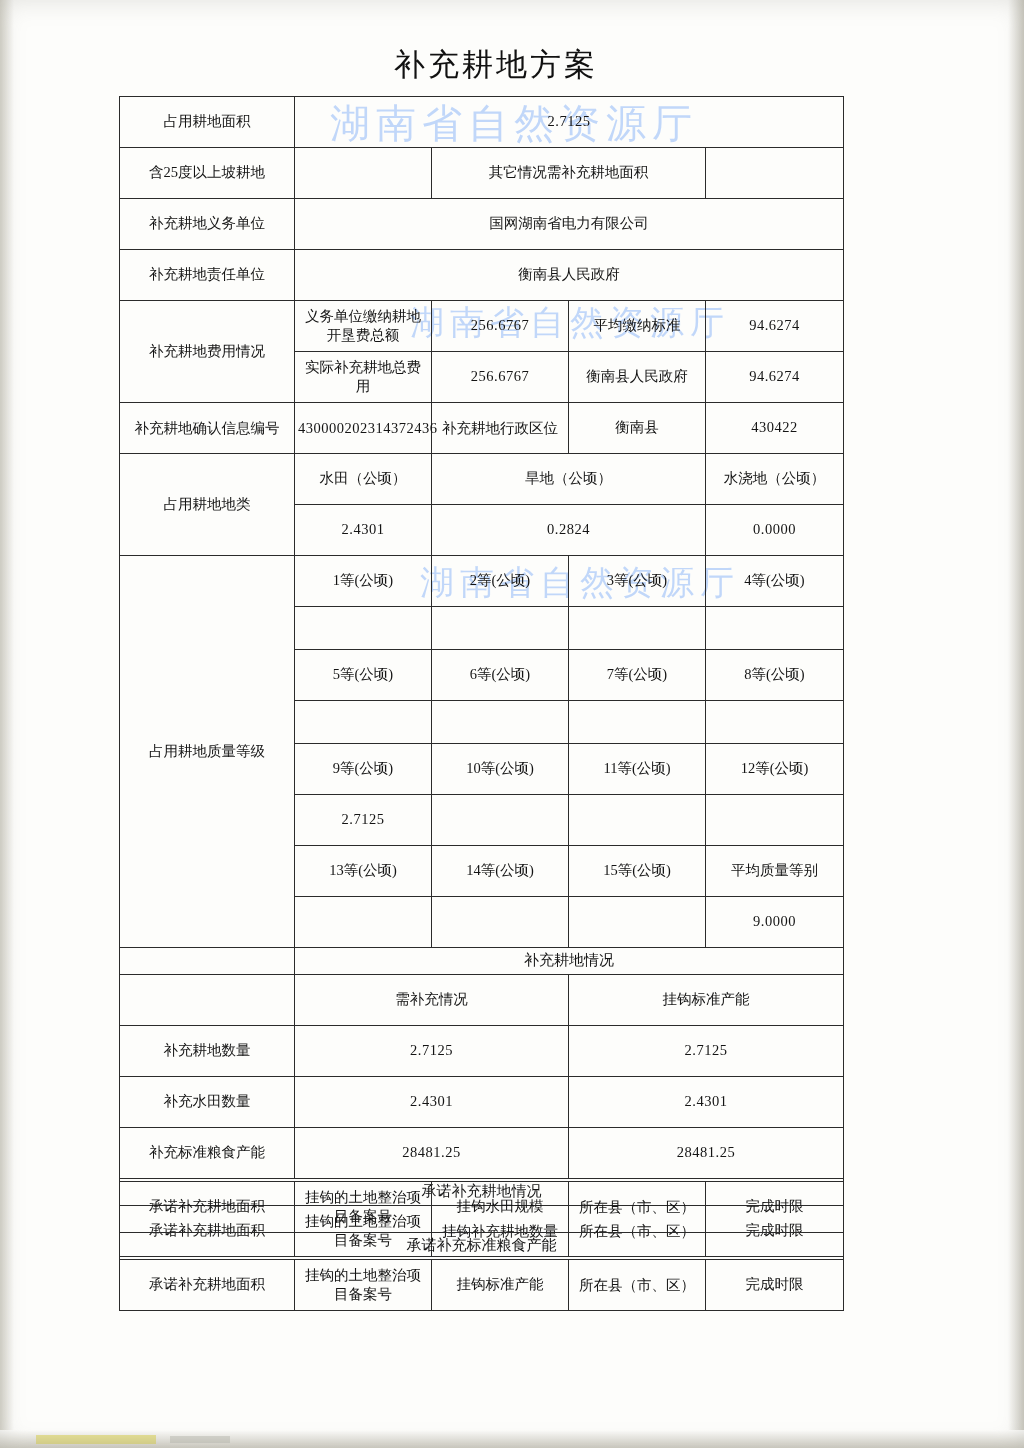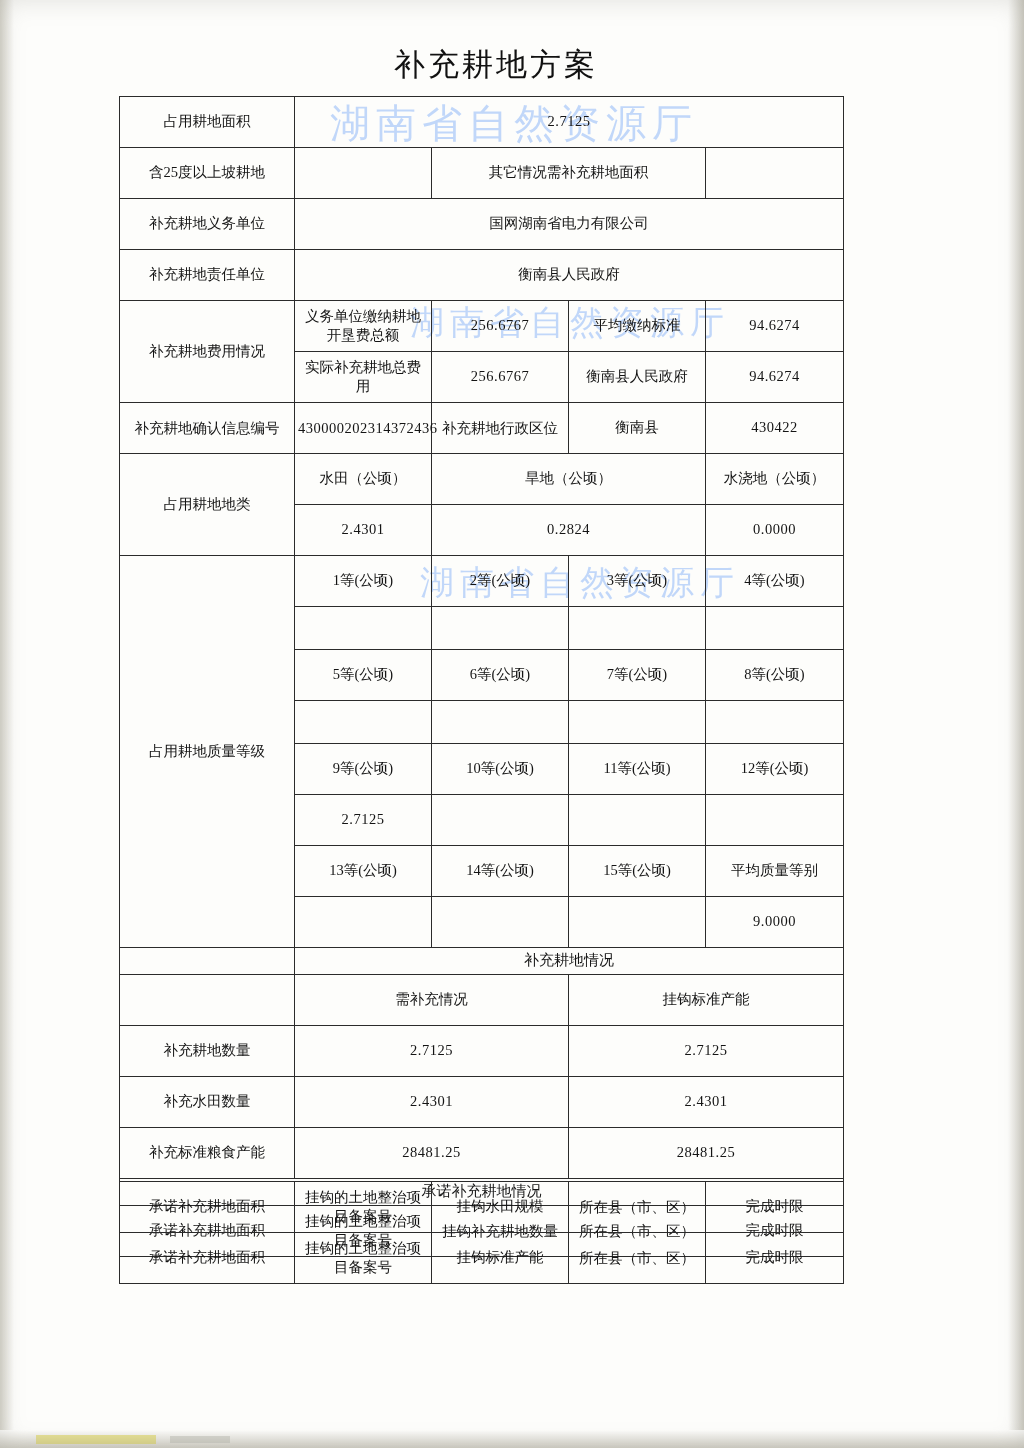--- a/index.html
+++ b/index.html
@@ -309,20 +309,23 @@
       </colgroup>
       <tbody>
         <tr>
           <td class="lbl tall">承诺补充耕地面积</td>
           <td class="lbl two-line tall">挂钩的土地整治项目备案号</td>
           <td class="lbl tall">挂钩水田规模</td>
           <td class="lbl two-line tall">所在县（市、区）</td>
           <td class="lbl tall">完成时限</td>
         </tr>
         <tr>
+          <td class="sec" colspan="5">承诺补充标准粮食产能</td>
+        </tr>
+        <tr>
           <td class="lbl tall">承诺补充耕地面积</td>
           <td class="lbl two-line tall">挂钩的土地整治项目备案号</td>
           <td class="lbl tall">挂钩标准产能</td>
           <td class="lbl two-line tall">所在县（市、区）</td>
           <td class="lbl tall">完成时限</td>
         </tr>
       </tbody>
     </table>
   </div>
 

